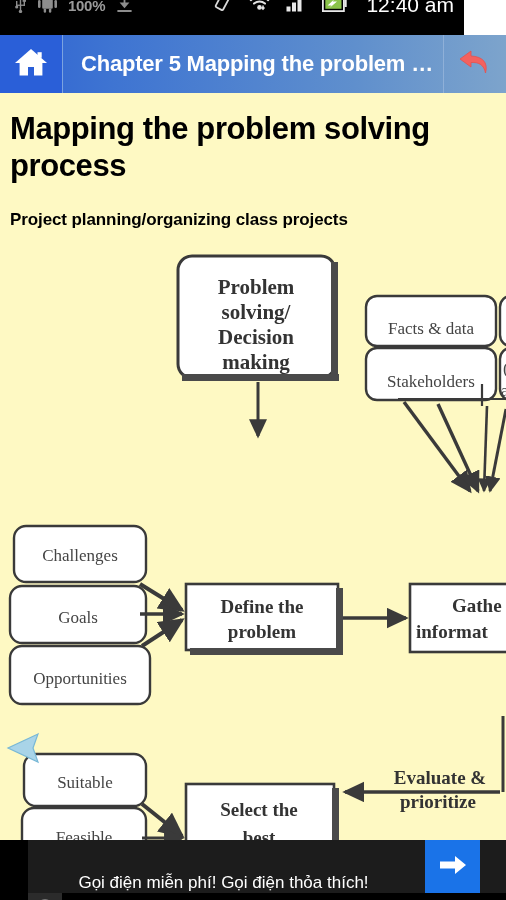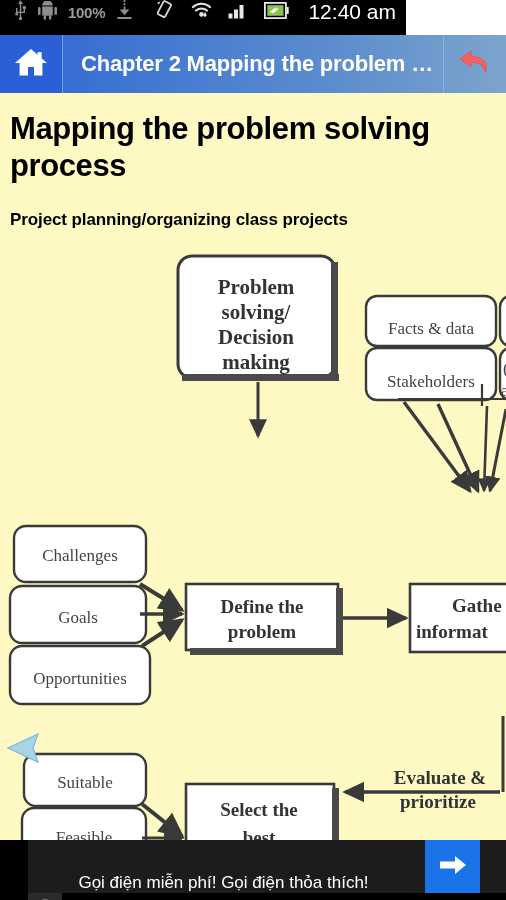--- a/index.html
+++ b/index.html
@@ -19,27 +19,27 @@
     width: 506px;
     height: 900px;
     background: #ffffff;
     overflow: hidden;
   }
 
   
   .statusbar {
     position: absolute;
     top: 0; left: 0;
-    width: 406px;
+    width: 464px;
     height: 35px;
     background: #000000;
     display: flex;
-    align-items: flex-start;
+    align-items: flex-end;
     box-sizing: border-box;
-    padding: 0 10px 0 14px;
+    padding: 0 10px 18px 14px;
   }
   .sb-left {
     display: flex;
     align-items: center;
     gap: 11px;
   }
   .sb-right {
     margin-left: auto;
     display: flex;
     align-items: center;
@@ -293,21 +293,21 @@
         <svg width="34" height="30" viewBox="0 0 34 30">
           <g fill="#ffffff">
             <path d="M17 2 L33 16 H28.5 V16 H5.5 V16 H1 Z"></path>
             <rect x="23.5" y="5.2" width="4.2" height="5.6"></rect>
             <path d="M5.6 14.4 h22.8 v14 h-8.4 v-8.4 h-6 v8.4 h-8.4 z"></path>
           </g>
         </svg>
       </span>
     </div>
     <div class="appbar-title-wrap">
-      <span class="appbar-title">Chapter 2  Mapping the problem …</span>
+      <span class="appbar-title">Chapter 5  Mapping the problem …</span>
     </div>
     <div class="appbar-back">
       <span>
         <svg width="36" height="32" viewBox="0 0 36 32">
           <path d="M14 5 L3 13 L14 21 V16.5 C22 16 27 19 28.5 27 C31.5 16 25 10.5 14 10 Z" fill="#f4615e" stroke="#e4514e" stroke-width="0.8" stroke-linejoin="round"></path>
         </svg>
       </span>
     </div>
   </div>
 

